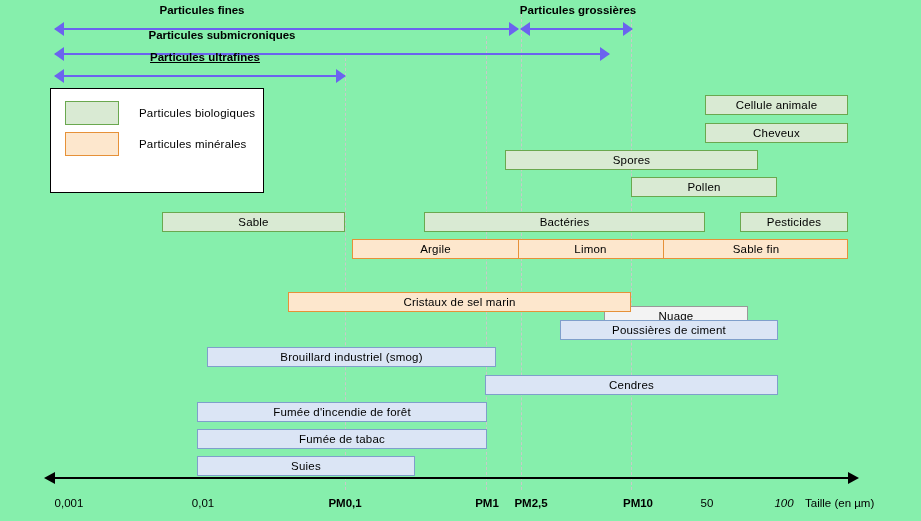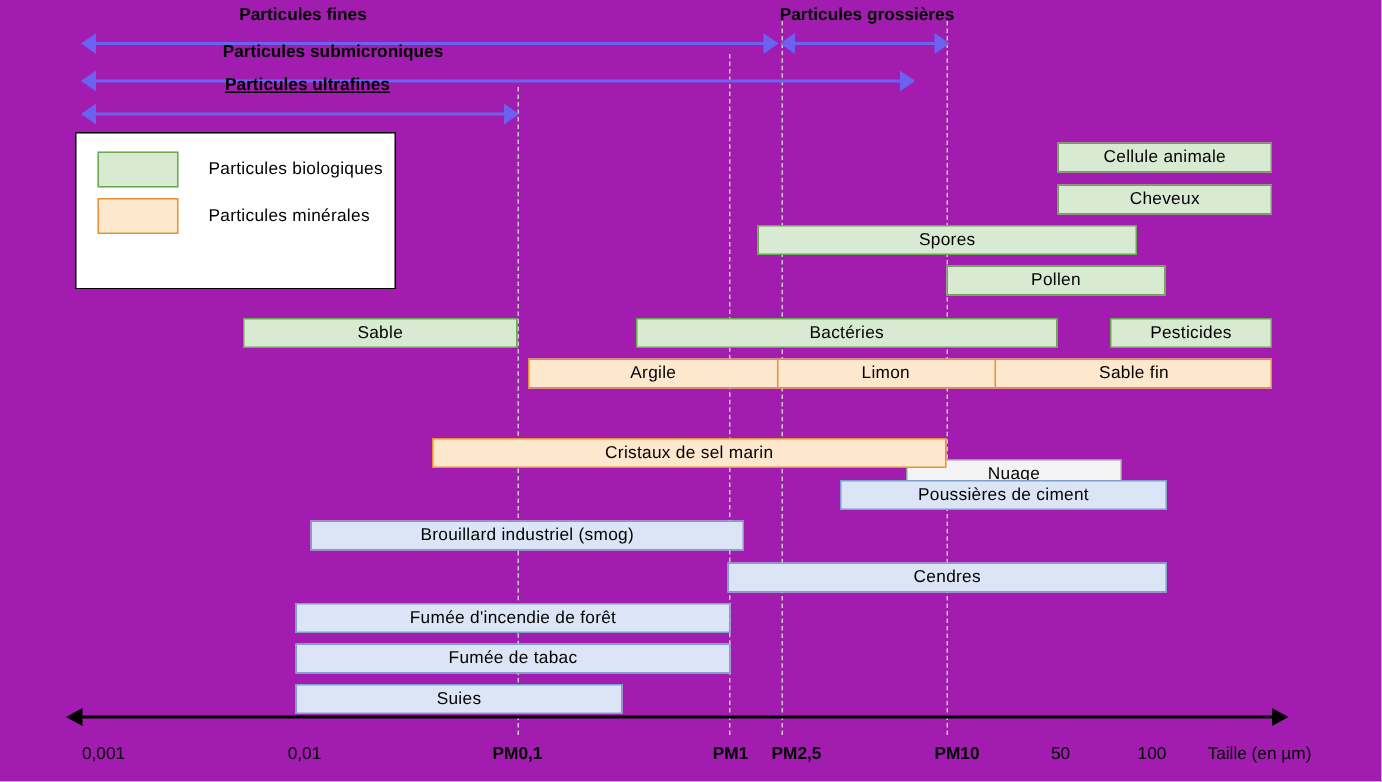--- a/index.html
+++ b/index.html
@@ -6,21 +6,21 @@
   body{
     font-family:"Liberation Sans", sans-serif;
     color:#000;
     -webkit-font-smoothing:antialiased;
   }
   #stage{
     position:relative;
     width:921px;
     height:521px;
     overflow:hidden;
-    background:#a21caf;
+    background:#86efac;
   }
 
   
   .gridline{
     position:absolute;
     width:0;
     border-left:1px dashed #c9c9c9;
     top:0;
   }
 
@@ -210,17 +210,17 @@
     <div id="axis-line" style="left: 55px; top: 477px; width: 793px;"></div>
     <div class="axis-arrow left" id="axis-arrow-left" style="left: 44px; top: 472px;"></div>
     <div class="axis-arrow right" id="axis-arrow-right" style="left: 848px; top: 472px;"></div>
   <div class="tick-label" style="left: 69px; top: 497px;">0,001</div>
       <div class="tick-label" style="left: 203px; top: 497px;">0,01</div>
       <div class="tick-label bold" style="left: 345px; top: 497px;">PM0,1</div>
       <div class="tick-label bold" style="left: 487px; top: 497px;">PM1</div>
       <div class="tick-label bold" style="left: 531px; top: 497px;">PM2,5</div>
       <div class="tick-label bold" style="left: 638px; top: 497px;">PM10</div>
       <div class="tick-label" style="left: 707px; top: 497px;">50</div>
-      <div class="tick-label" style="left: 768px; top: 497px;">100</div>
+      <div class="tick-label" style="left: 784px; top: 497px; font-style: italic;">100</div>
       <div class="tick-label axis-title" style="left: 805px; top: 497px;">Taille (en µm)</div>
     </div>
 
 </div>
 
 </body></html>

